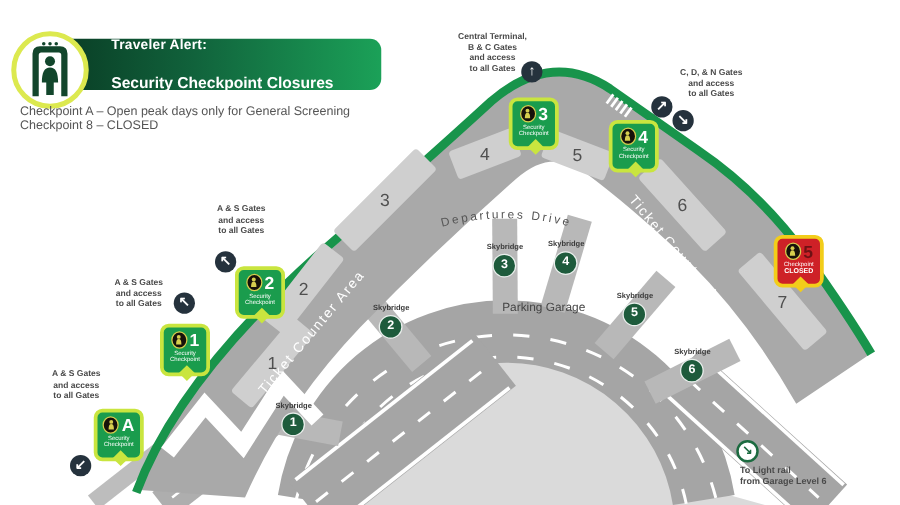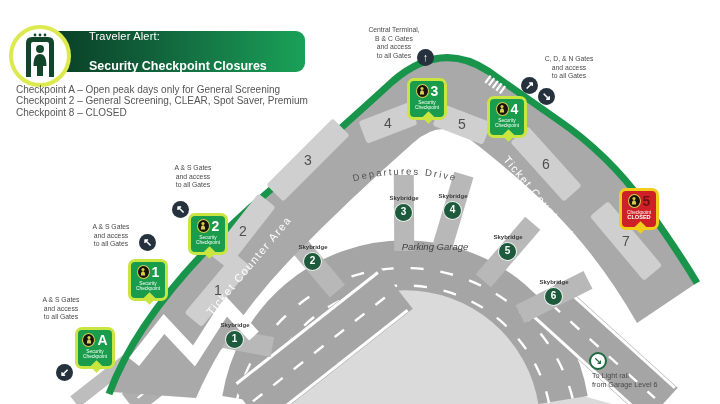--- a/index.html
+++ b/index.html
@@ -5,31 +5,31 @@
   html,body{margin:0;padding:0;background:#fff;}
   #stage{position:relative;width:720px;height:404px;background:#fff;overflow:hidden;
          font-family:"Liberation Sans",sans-serif;}
   #mapsvg{position:absolute;left:0;top:0;}
 
   
   .hdr-banner{position:absolute;left:57px;top:31px;width:248px;height:41px;
     background:linear-gradient(90deg,#0a4027 0%,#11633c 40%,#1ba158 100%);
     border-radius:0 9px 9px 0;display:flex;flex-direction:column;justify-content:center;
     padding-left:32px;box-sizing:border-box;color:#fff;}
-  .hdr-title{font-size:11px;letter-spacing:.2px;}
+  .hdr-title{font-size:11px;letter-spacing:.2px;font-weight:bold;}
   .hdr-sub{font-size:12.5px;font-weight:bold;margin-top:17px;}
   .hdr-icon{position:absolute;left:9px;top:25px;width:54px;height:54px;border-radius:50%;
     background:#fff;border:4px solid #dce94f;display:flex;align-items:center;justify-content:center;}
 
   
   .legend{position:absolute;left:16px;top:84px;font-size:10px;line-height:11.4px;color:#555;}
 
   
   .glabel{position:absolute;font-size:6.8px;line-height:8.5px;color:#4a4a4a;text-align:center;}
-  .glabel span{display:block;}
+  .glabel span{display:block;font-weight:bold;}
   .glabel.left{text-align:left;}
 
   
   .acirc{position:absolute;width:17px;height:17px;border-radius:50%;background:#25323d;color:#fff;
     font-size:11px;line-height:17px;text-align:center;font-weight:bold;}
   .acirc.alt{background:#fff;border:2px solid #1c6b40;color:#1c6b40;width:14px;height:14px;
     font-size:10px;line-height:14px;}
 
   
   .sb-circ{position:absolute;width:19px;height:19px;border-radius:50%;background:#1e5b3c;
@@ -49,21 +49,21 @@
   .cp-num{color:#fff;font-weight:bold;font-size:14px;}
   .cp-lbl{margin-top:1px;text-align:center;font-size:4.8px;line-height:5.4px;color:#fff;}
   .cp-lbl span{display:block;}
   .cp.closed{background:#ce2127;border-color:#f2cd1a;}
   .cp.closed:after{background:#f2cd1a;}
   .cp.closed .cp-num{color:#6e1114;}
   .cp.closed .cp-lbl span:last-child{font-weight:bold;font-size:5.6px;}
 
   
   .parking{position:absolute;left:355px;top:241px;width:160px;text-align:center;color:#444;
-    font-size:9.5px;line-height:11.5px;font-style:italic;}
+    font-size:9.5px;line-height:11.5px;}
 </style>
 </head>
 <body>
 
 <div id="stage">
 
   <svg id="mapsvg" width="720" height="404" viewBox="0 0 720 404">
     <defs>
       <path id="ddrive" d="M 278 221 A 197 197 0 0 1 532 221"></path>
     </defs>
@@ -192,21 +192,20 @@
       <circle cx="15" cy="2" r="1.4" fill="#12462c"></circle>
         <circle cx="20" cy="2" r="1.4" fill="#12462c"></circle>
         <circle cx="25" cy="2" r="1.4" fill="#12462c"></circle>
       <circle cx="20" cy="16" r="4" fill="#12462c"></circle>
       <path d="M20 21 C15.5 21 13.5 25 13.5 33 L17 33 L17 43 H23 L23 33 L26.5 33 C26.5 25 24.5 21 20 21 Z" fill="#12462c"></path>
     </svg>
   </div>
 
   <div class="legend">
     <div>Checkpoint A – Open peak days only for General Screening</div>
-    <div>Checkpoint 2 – General Screening, CLEAR, Spot Saver, Premium</div>
     <div>Checkpoint 8 – CLOSED</div>
   </div>
 
   <div class="glabel" style="left:363px;top:26px;width:62px;">
     <span>Central Terminal,</span>
     <span>B &amp; C Gates</span>
     <span>and access</span>
     <span>to all Gates</span>
   </div>
   <div class="glabel" style="left:538px;top:55px;width:62px;">

